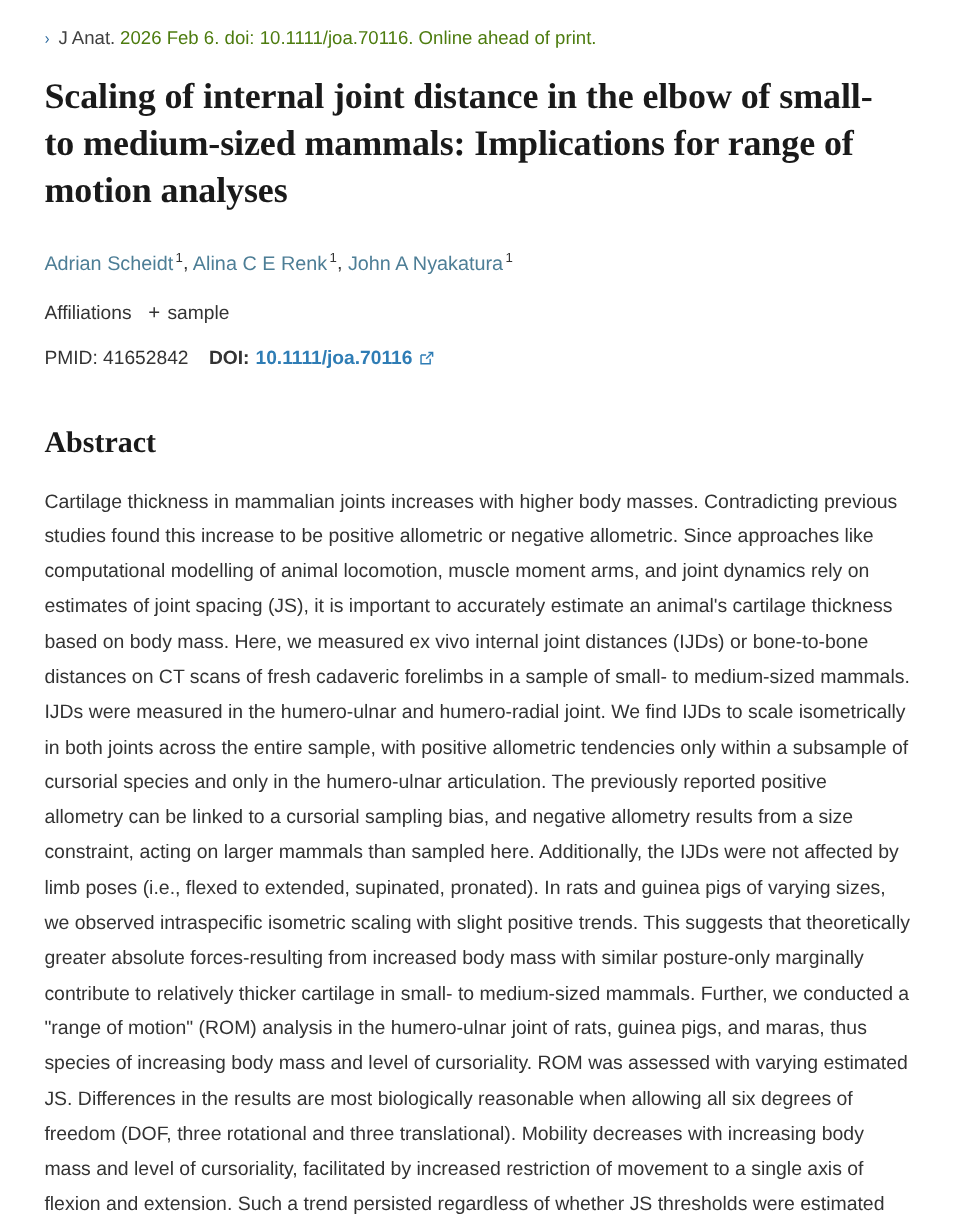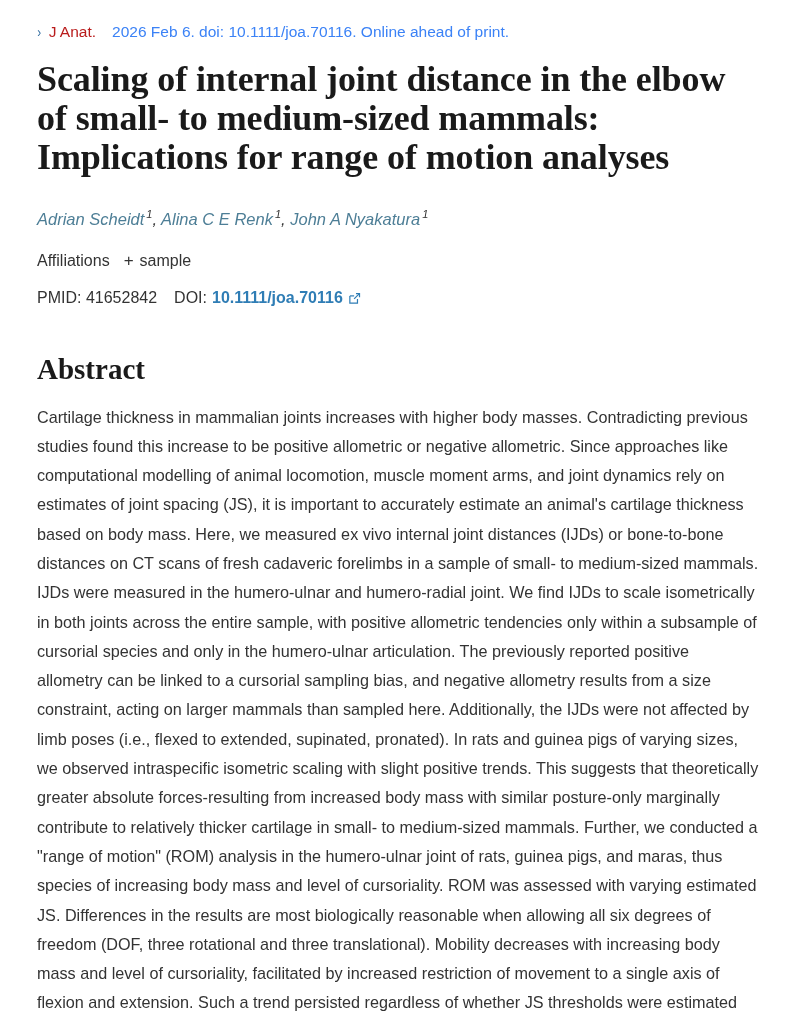--- a/index.html
+++ b/index.html
@@ -38,46 +38,45 @@
   .chevron-icon {
     display: inline-block;
     color: #2d6a9f;
     font-size: 14px;
     line-height: 20px;
     margin-right: 7px;
     font-weight: 400;
     transform: scaleX(0.85);
   }
   .journal-name {
-    color: #b91c1c;
-    margin-right: 16px;
+    color: #404040;
+    margin-right: 4px;
   }
   .citation-rest {
-    color: #3b82f6;
+    color: #4d7c0f;
   }
 
   
   .article-title {
     font-family: "Liberation Serif", serif;
-    font-size: 36px;
+    font-size: 30px;
     line-height: 39px;
     font-weight: 700;
     color: #1a1a1a;
     letter-spacing: -0.1px;
     margin: 18px 0 0 0;
     max-width: 720px;
   }
 
   
   .authors-line {
     font-size: 16.5px;
     line-height: 22px;
     color: #333333;
     margin: 26px 0 0 0;
-    font-style: italic;
   }
   .author-link {
     color: #4d7e96;
     text-decoration: none;
     cursor: pointer;
   }
   .author-sup {
     font-size: 11px;
     vertical-align: super;
     color: #333333;
@@ -116,38 +115,38 @@
   .ids-row {
     margin: 3px 0 0 0;
     font-size: 16px;
     line-height: 24px;
     color: #333333;
     display: flex;
     align-items: flex-start;
     white-space: nowrap;
   }
   .pmid-block { margin-right: 17px; }
-  .doi-label { margin-right: 5px; }
+  .doi-label { margin-right: 5px; font-weight: bold; }
   .doi-link {
     color: #2f7db5;
     text-decoration: none;
     cursor: pointer;
     font-weight: bold;
   }
   .external-link-icon {
     display: inline-block;
     margin-left: 5px;
     position: relative;
     top: 2px;
   }
 
   
   .abstract-heading {
     font-family: "Liberation Serif", serif;
-    font-size: 29px;
+    font-size: 25px;
     line-height: 30px;
     font-weight: 700;
     color: #1a1a1a;
     margin: 44px 0 0 0;
   }
   .abstract-body {
     font-size: 16.2px;
     line-height: 29.3px;
     color: #333333;
     margin: 19px 0 0 0;

